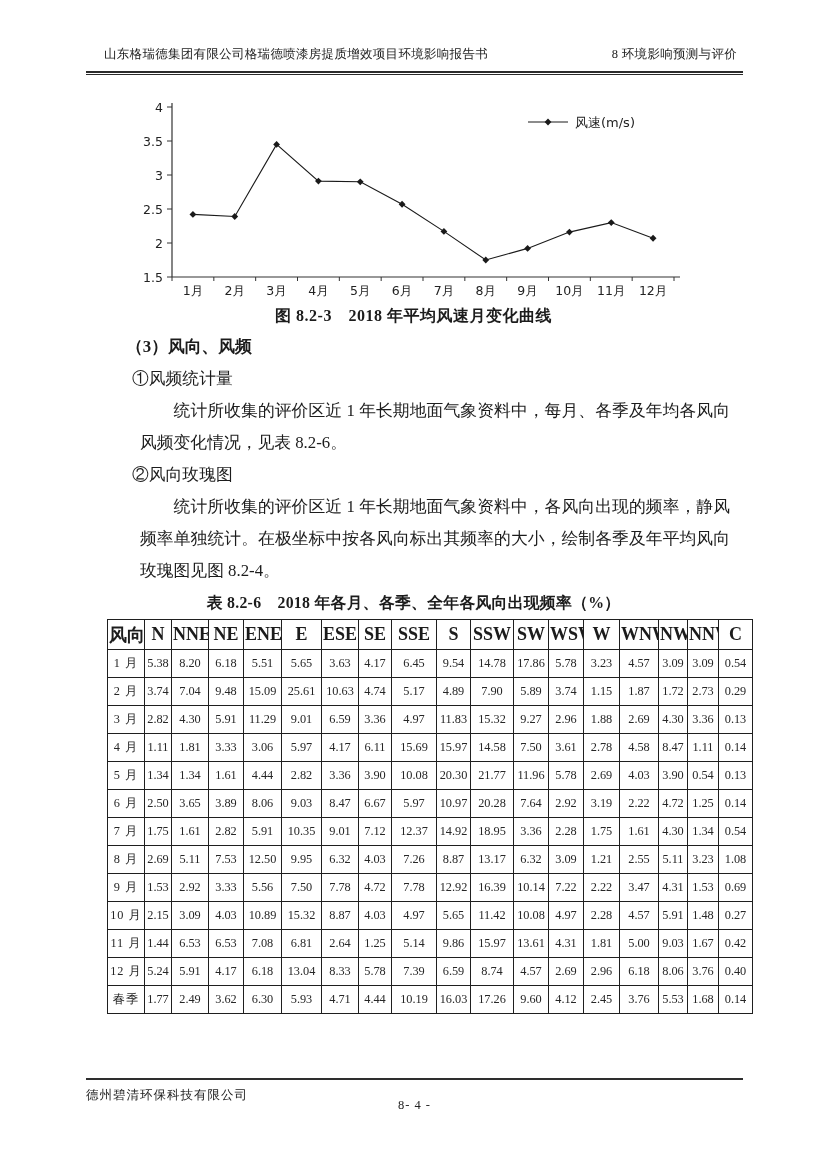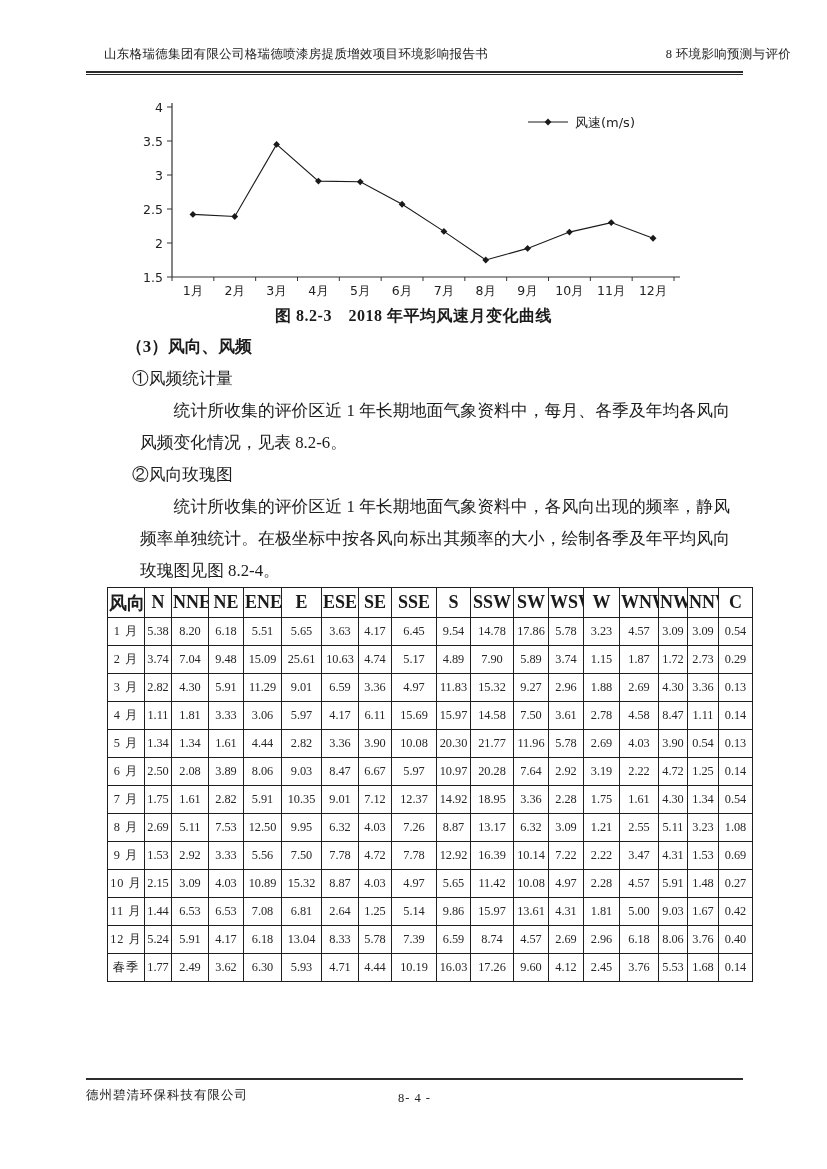--- a/index.html
+++ b/index.html
@@ -9,21 +9,21 @@
   .page {
     position: relative;
     width: 827px; height: 1169px;
     margin: 0 auto;
     background: #ffffff;
     overflow: hidden;
   }
 
   
   .hdr {
-    padding: 46px 36px 0 104px;
+    padding: 46px 90px 0 104px;
     display: flex; justify-content: space-between;
     font-size: 12.5px; letter-spacing: .3px;
     color: #222;
   }
   .hdr-rule {
     margin: 8px 84px 0 86px;
     border-top: 2px solid #2b2b2b;
     border-bottom: 1px solid #2b2b2b;
     height: 4px;
   }
@@ -86,21 +86,21 @@
     left: 86px; right: 84px; top: 1078px;
     border-top: 2px solid #2e2e2e;
   }
   .ftr-row {
     position: relative;
     padding-top: 7px;
     font-size: 12.5px; color: #222;
   }
   .ftr-page {
     position: absolute; left: 50%; transform: translateX(-50%);
-    top: 11px; letter-spacing: 1px; text-align: right;
+    top: 18px; letter-spacing: 1px; text-align: right;
   }
   .ftr-company { text-align: left; letter-spacing: 1px; }
 </style>
 </head>
 <body>
 
 <div class="page">
 
   <div class="hdr">
     <span>山东格瑞德集团有限公司格瑞德喷漆房提质增效项目环境影响报告书</span>
@@ -173,20 +173,21 @@
   <div class="fig-caption">图 8.2-3　2018 年平均风速月变化曲线</div>
 
   <div class="bodytext">
     <div class="bt-heading" style="margin-top:4px;">（3）风向、风频</div>
     <div class="bt-item">①风频统计量</div>
     <div class="bt-para">统计所收集的评价区近 1 年长期地面气象资料中，每月、各季及年均各风向风频变化情况，见表 8.2-6。</div>
     <div class="bt-item">②风向玫瑰图</div>
     <div class="bt-para">统计所收集的评价区近 1 年长期地面气象资料中，各风向出现的频率，静风频率单独统计。在极坐标中按各风向标出其频率的大小，绘制各季及年平均风向玫瑰图见图 8.2-4。</div>
   </div>
 
+  <div class="tbl-title">表 8.2-6　2018 年各月、各季、全年各风向出现频率（%）</div>
 
   <table class="windtbl">
     <colgroup id="cols">
         <col style="width: 37px;">
         <col style="width: 27px;">
         <col style="width: 37px;">
         <col style="width: 35px;">
         <col style="width: 38px;">
         <col style="width: 40px;">
         <col style="width: 37px;">
@@ -321,21 +322,21 @@
           <td>5.78</td>
           <td>2.69</td>
           <td>4.03</td>
           <td>3.90</td>
           <td>0.54</td>
           <td>0.13</td>
         </tr>
         <tr>
           <td class="rowlabel">6 月</td>
           <td>2.50</td>
-          <td>2.08</td>
+          <td>3.65</td>
           <td>3.89</td>
           <td>8.06</td>
           <td>9.03</td>
           <td>8.47</td>
           <td>6.67</td>
           <td>5.97</td>
           <td>10.97</td>
           <td>20.28</td>
           <td>7.64</td>
           <td>2.92</td>

